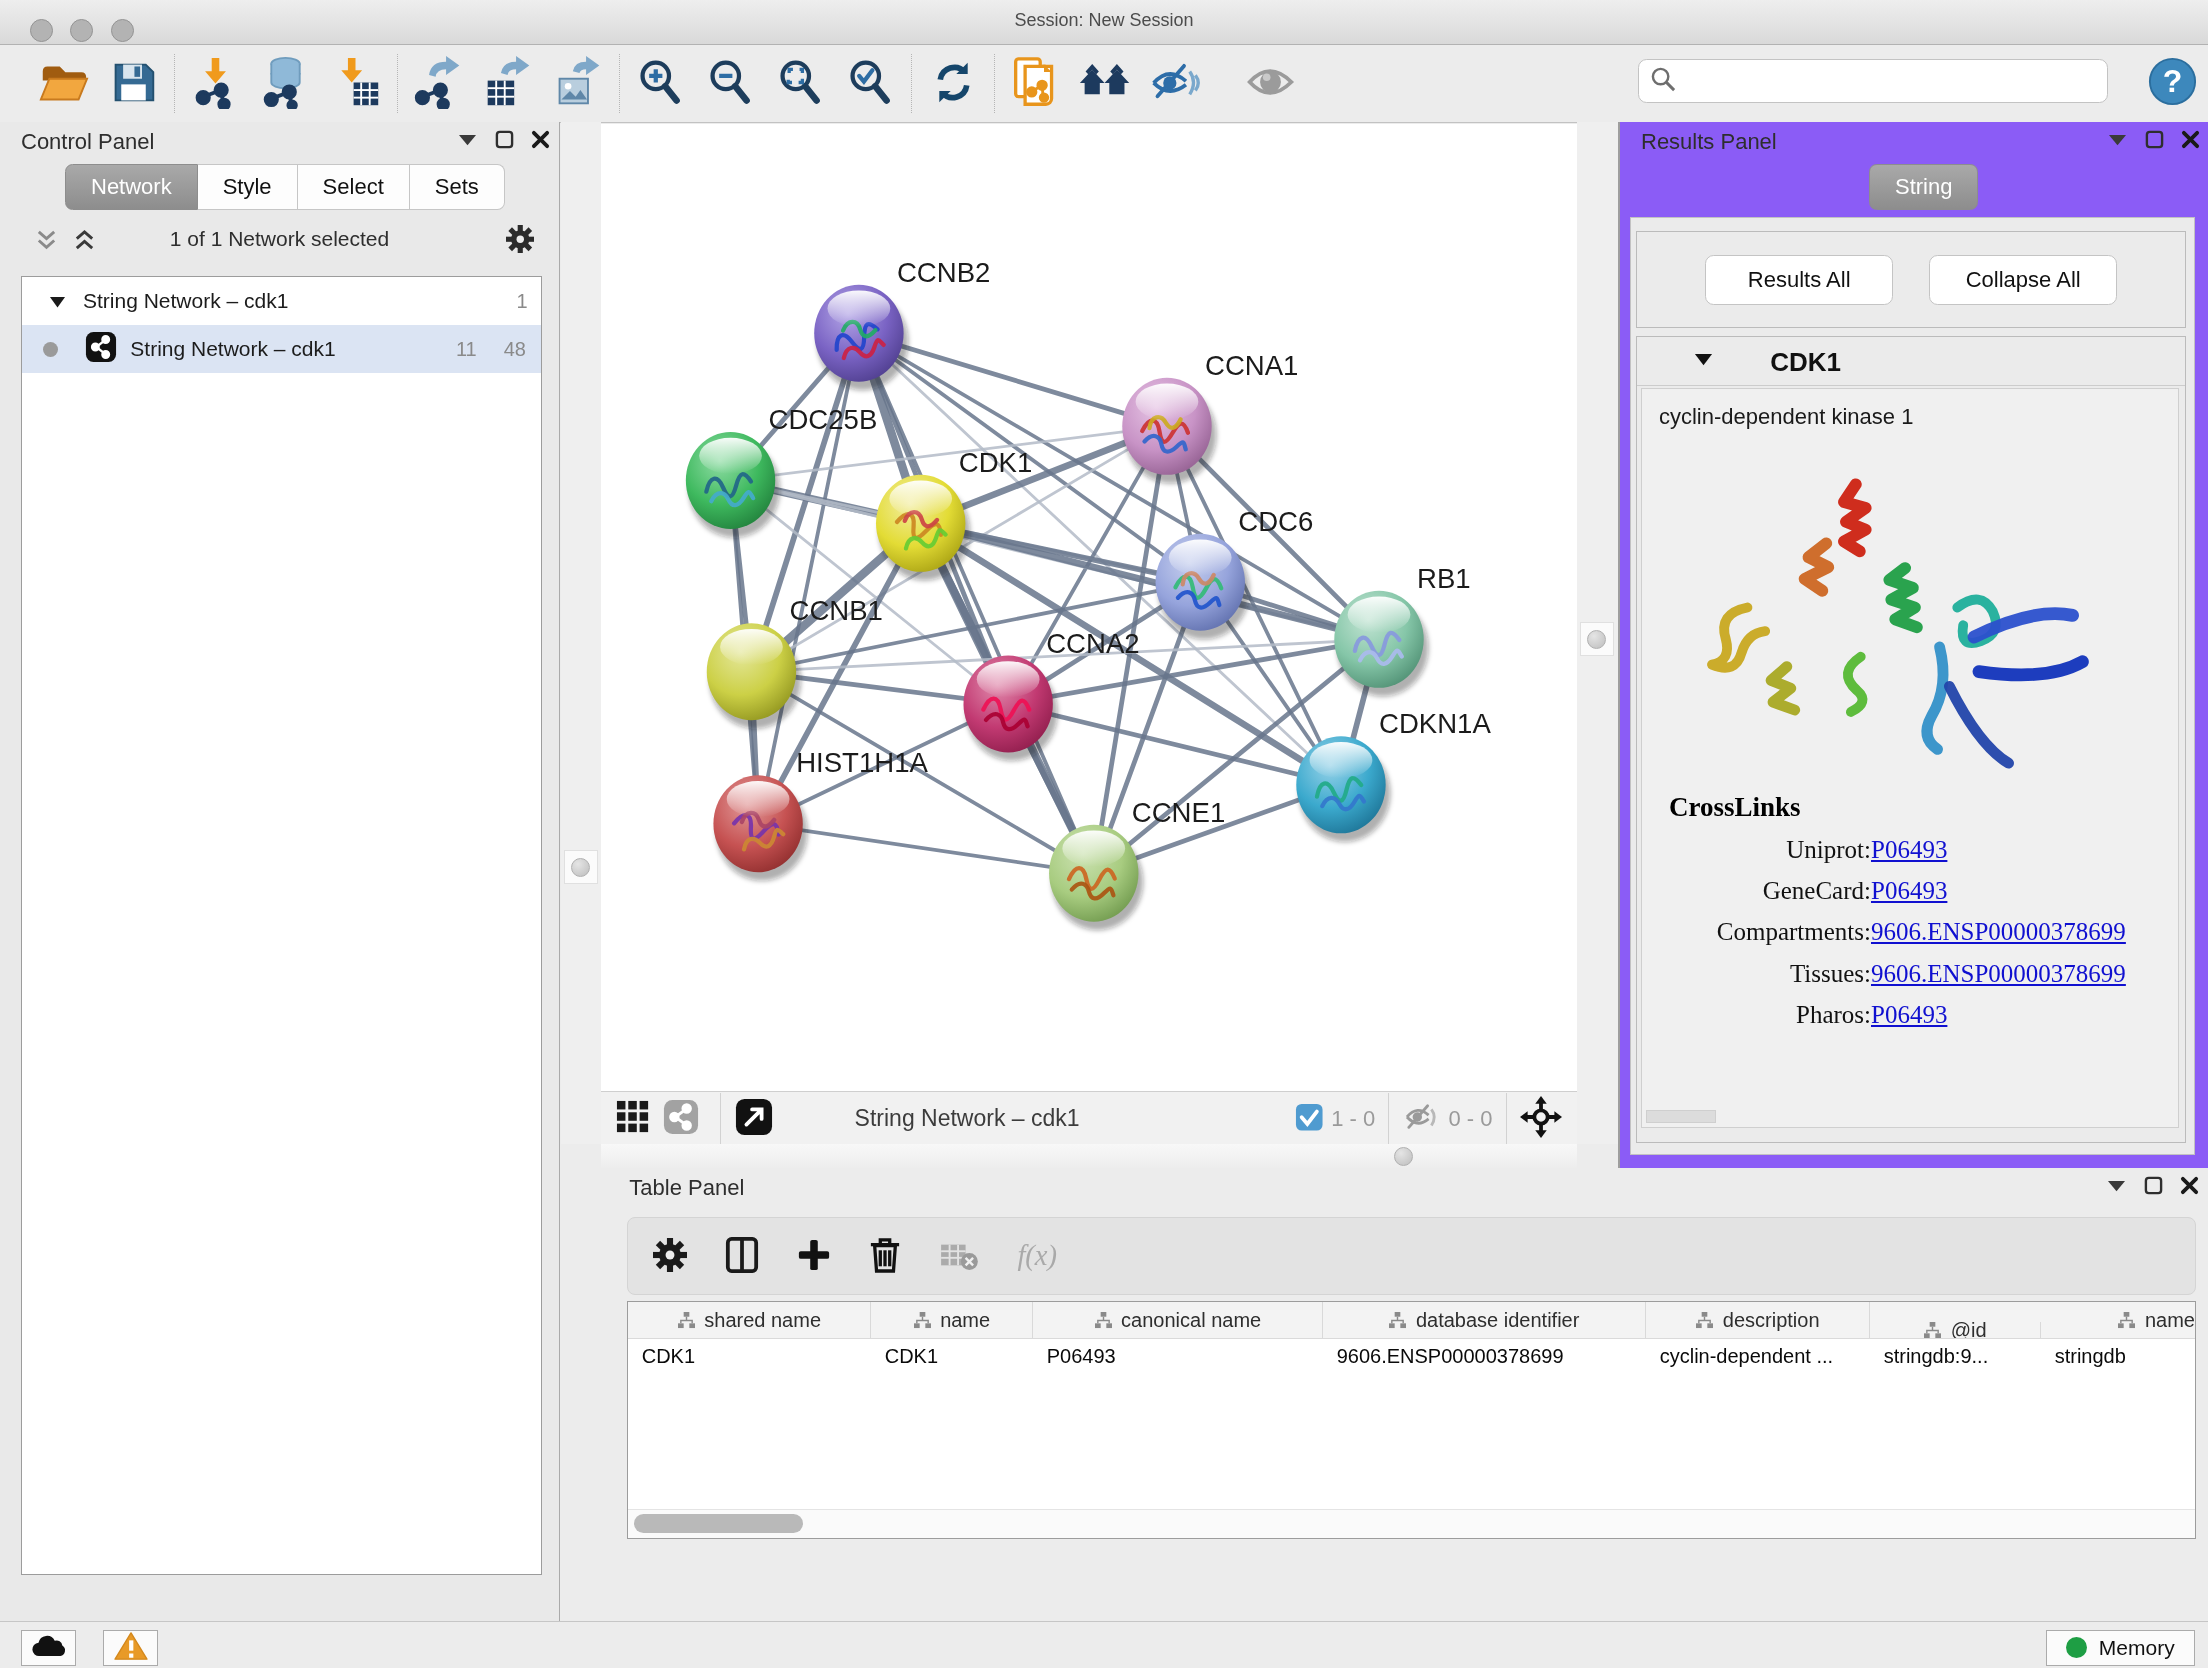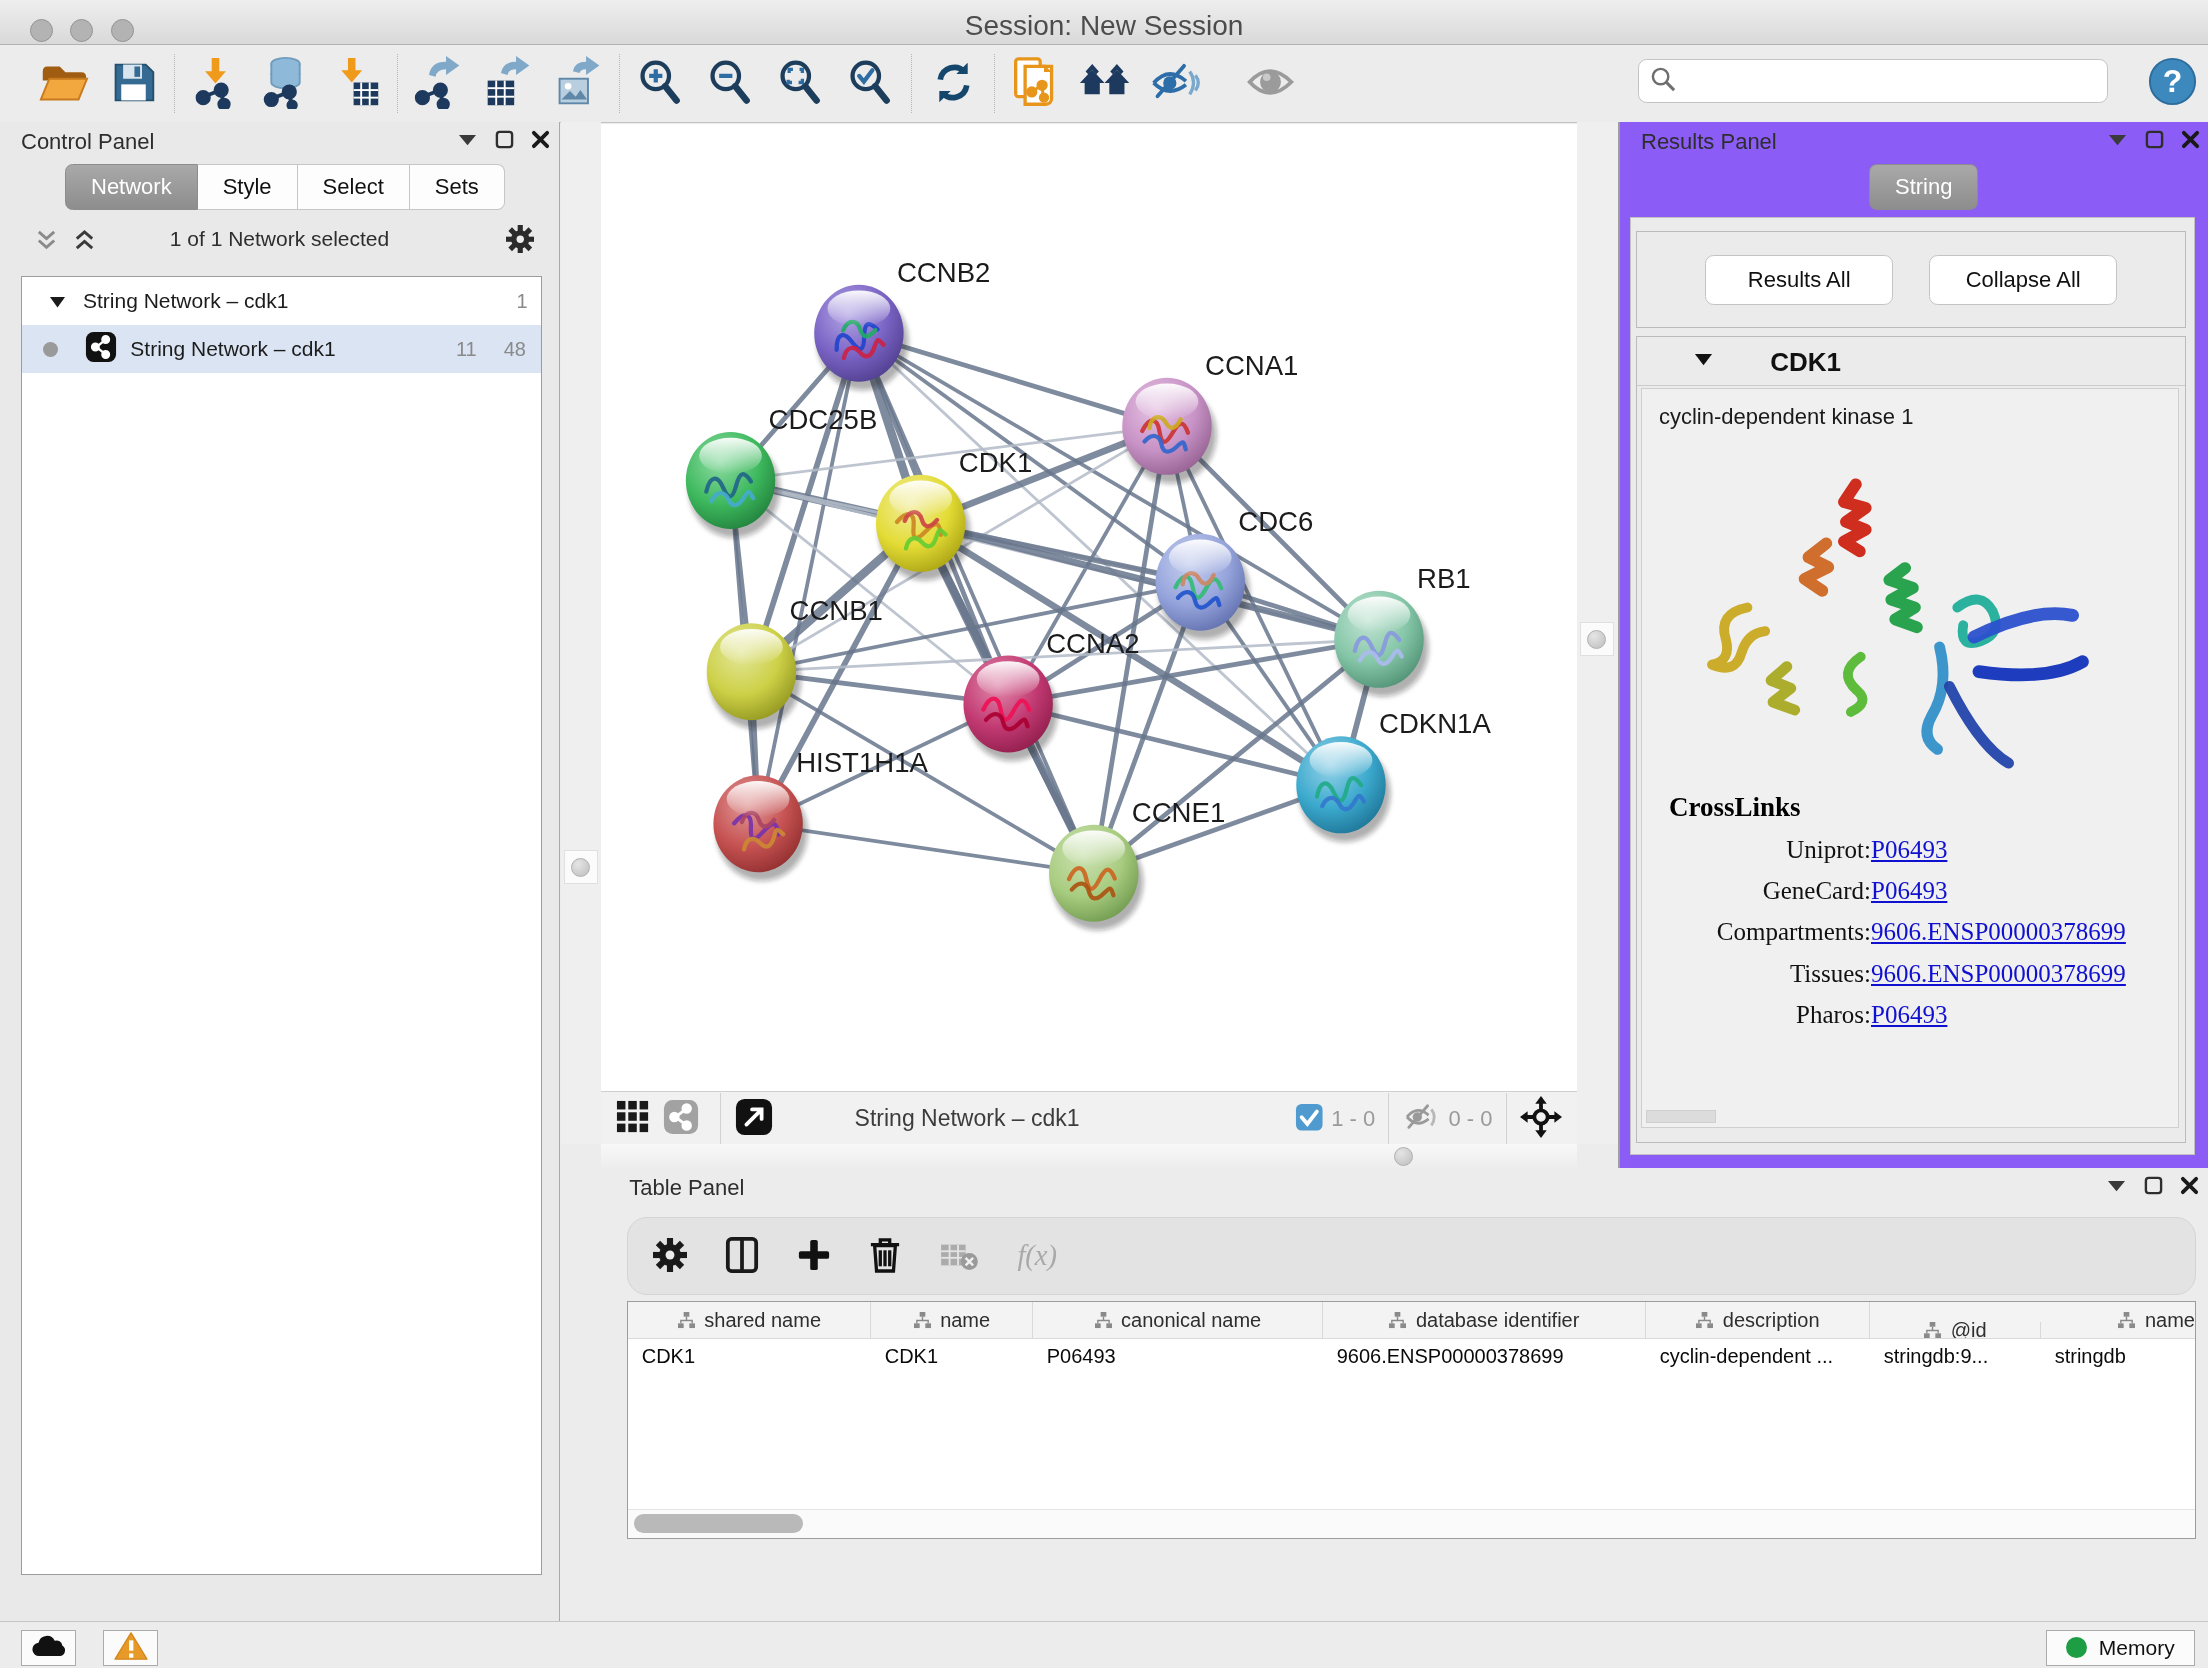--- a/index.html
+++ b/index.html
@@ -2,21 +2,21 @@
 <html style="font-size:15px"><head>
 <meta charset="utf-8">
 <style>
   html,body{margin:0;padding:0;}
   body{width:2208px;height:1668px;background:#ececec;font-family:"Liberation Sans",sans-serif;position:relative;overflow:hidden;-webkit-font-smoothing:antialiased;}
   .abs{position:absolute;}
 
   
   #titlebar{left:0;top:0;width:2208px;height:44px;background:linear-gradient(#eeeeee,#d9d9d9);border-bottom:1px solid #b2b2b2;}
   .tl-dot{position:absolute;top:19px;width:21px;height:21px;border-radius:50%;background:#b3b3b3;border:1px solid #949494;}
-  #title-text{position:absolute;left:0;right:0;top:9.5px;text-align:center;font-size:28px;color:#4c4c4c;font-weight:500;}
+  #title-text{position:absolute;left:0;right:0;top:9.5px;text-align:center;font-size:18px;color:#4c4c4c;font-weight:500;}
 
   
   #toolbar{left:0;top:45px;width:2208px;height:77px;background:#ececec;border-bottom:1.9px solid #c2c2c2;display:flex;align-items:center;}
   .tb-btn{width:70px;height:61px;display:flex;align-items:center;justify-content:center;flex:0 0 auto;}
   .tb-sep{width:0;height:59px;border-left:1.9px dotted #b5b5b5;margin:0 5.7px;flex:0 0 auto;}
   #search-box{position:absolute;left:1638px;top:59px;width:470px;height:44px;background:#fff;border:1.9px solid #c3c3c3;border-radius:8.6px;display:flex;align-items:center;padding-left:11.4px;box-sizing:border-box;}
   #search-input{border:none;outline:none;font-size:21px;width:409px;background:transparent;}
   #help-btn{position:absolute;left:2148px;top:57px;width:49px;height:49px;}
 
   
@@ -64,21 +64,21 @@
   #rp-desc{margin:15px 0 0 17px;font-size:22px;color:#1a1a1a;}
   #rp-protein-img{display:block;margin:9.5px auto 0 auto;}
   #rp-crosslinks-title{margin:17px 0 0 27px;font-family:"Liberation Serif",serif;font-weight:bold;font-size:27px;color:#000;}
   .cl-row{display:flex;margin:13.3px 0 0 48px;font-family:"Liberation Serif",serif;font-size:25px;text-align:right;}
   .cl-label{width:181px;color:#111;}
   .cl-value{color:#1010d0;text-decoration:underline;}
   #rp-scroll-thumb{position:absolute;left:3.8px;bottom:3.8px;width:68px;height:11.4px;background:#dcdcdc;border:1px solid #cfcfcf;}
 
   
   #table-panel{left:616px;top:1168px;width:1592px;height:453px;background:#ececec;}
-  #tp-toolbar{position:absolute;left:11.4px;top:49px;width:1569px;height:78px;background:#e3e3e3;border:1px solid #d4d4d4;border-radius:20px;display:flex;align-items:center;padding-left:25px;box-sizing:border-box;gap:38px;}
+  #tp-toolbar{position:absolute;left:11.4px;top:49px;width:1569px;height:78px;background:#e3e3e3;border:1px solid #d4d4d4;border-radius:8px;display:flex;align-items:center;padding-left:25px;box-sizing:border-box;gap:38px;}
   #tp-table{position:absolute;left:11.4px;top:133px;width:1569px;height:238px;background:#ffffff;border:1.9px solid #9c9c9c;box-sizing:border-box;overflow:hidden;}
   #tp-header{display:flex;height:36px;background:#f3f3f3;border-bottom:1px solid #dadada;}
   .th{display:flex;align-items:center;justify-content:center;gap:9.5px;font-size:20px;color:#2e2e2e;border-right:1px solid #d9d9d9;box-sizing:border-box;flex:0 0 auto;overflow:hidden;white-space:nowrap;}
   .tp-row{display:flex;height:34px;}
   .td{display:flex;align-items:center;font-size:20px;color:#0a0a0a;padding-left:13.3px;box-sizing:border-box;flex:0 0 auto;overflow:hidden;white-space:nowrap;}
   #tp-hscroll{position:absolute;left:0;bottom:0;width:100%;height:28.5px;background:#fafafa;border-top:1px solid #e4e4e4;}
   #tp-hthumb{position:absolute;left:5.7px;top:4.8px;width:169px;height:19px;background:#b9b9b9;border-radius:9.5px;}
   #tp-tabs{position:absolute;left:509px;top:392px;display:flex;}
   .tp-tab{height:46px;line-height:46px;padding:0 28.5px;font-size:22px;}
 

